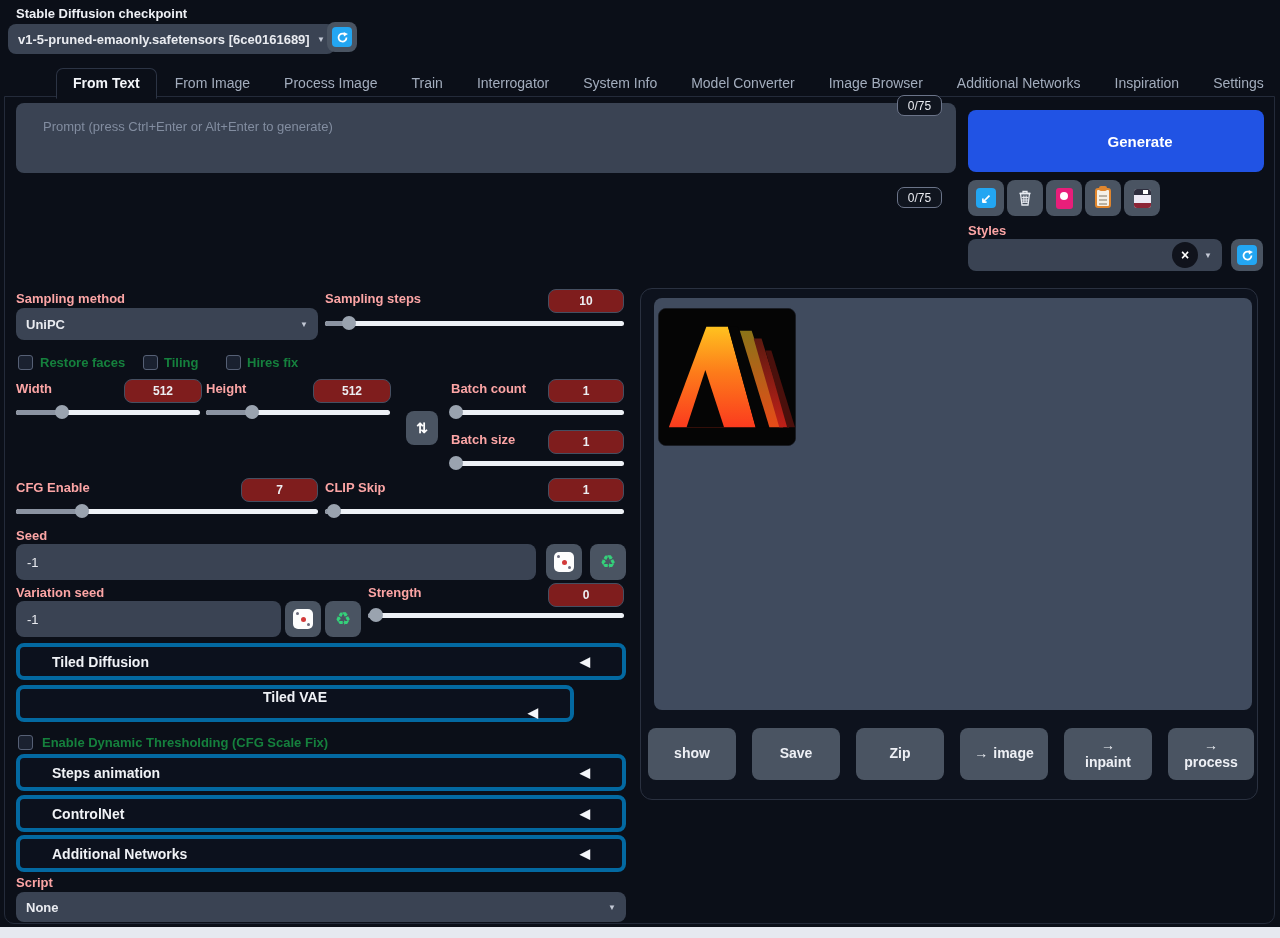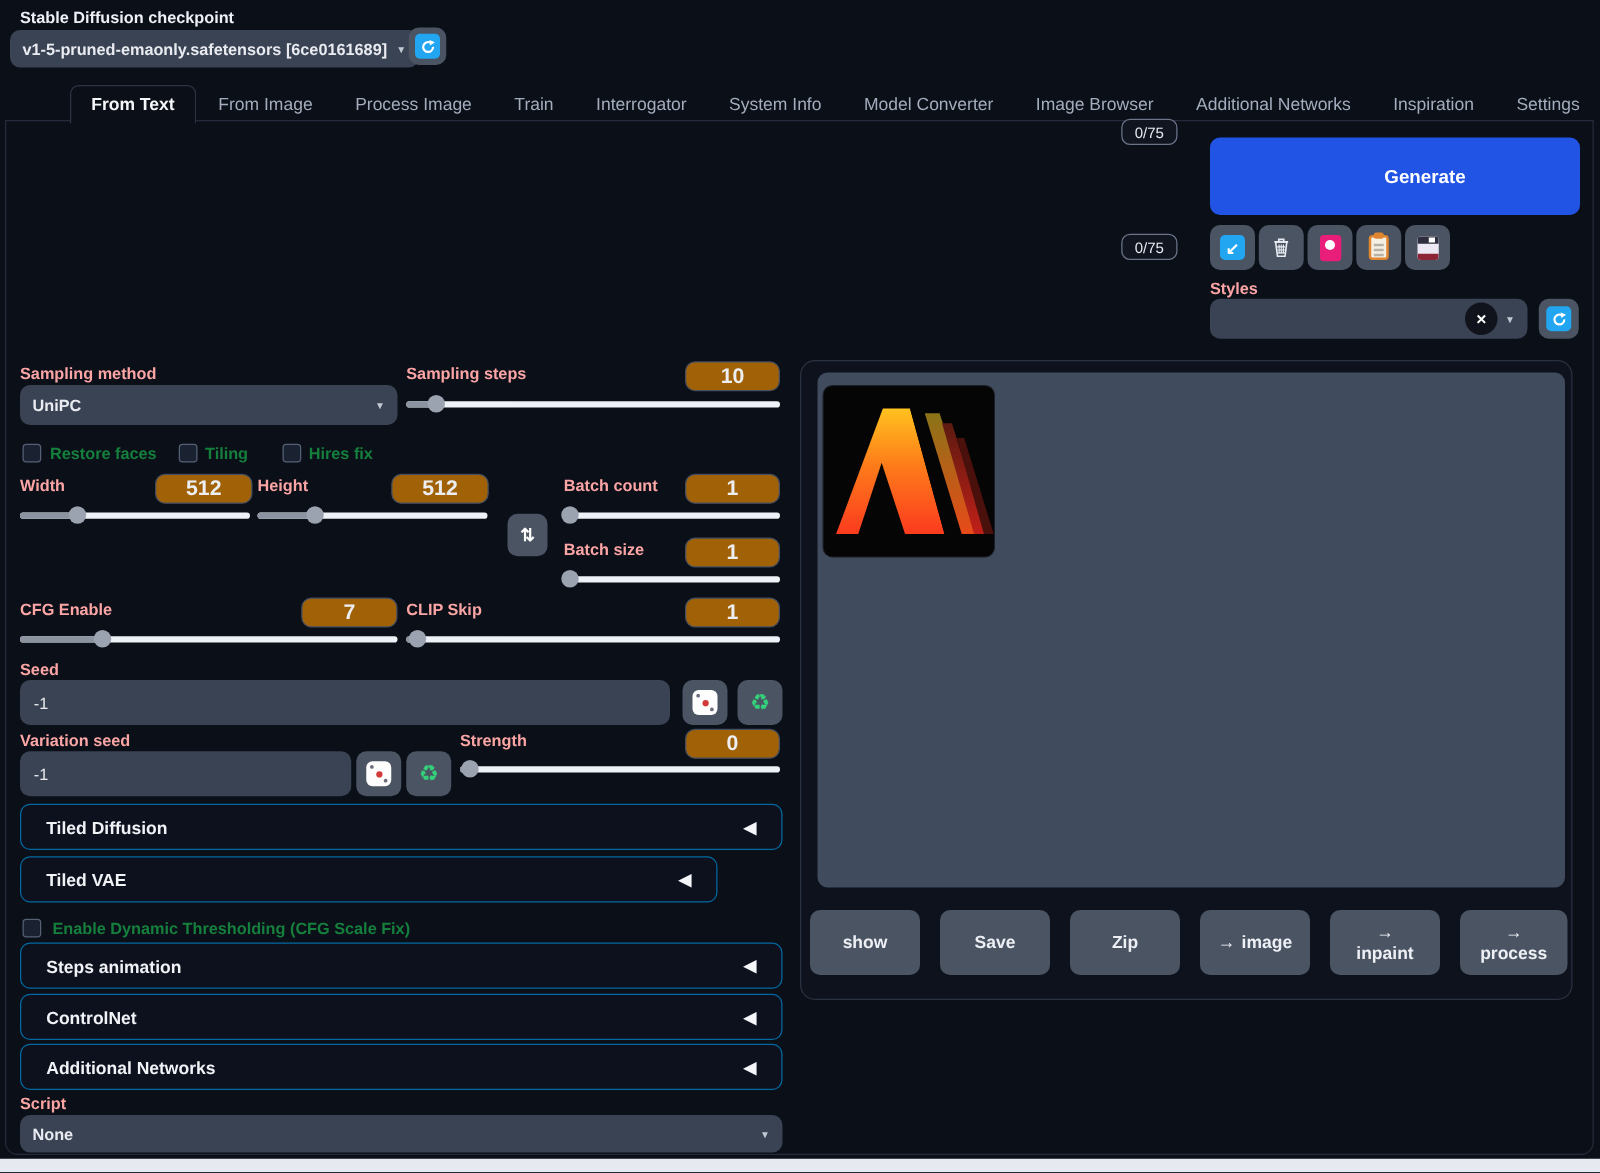--- a/index.html
+++ b/index.html
@@ -26,35 +26,35 @@
   textarea.prompt { background:#3a4353; border:none; outline:none; resize:none; border-radius:8px;
             color:#e9ebf0; font-size:13px; font-family:"Liberation Sans", sans-serif; padding:16px 14px 0 27px; }
   textarea.prompt::placeholder { color:#828da0; }
   .badge { background:#10151f; border:1px solid #6b7489; border-radius:7px; color:#e8eaf0; font-size:12px;
            display:flex; align-items:center; justify-content:center; z-index:2; }
 
   .generate { background:#2153e4; border-radius:8px; color:#fff; font-weight:700; font-size:15px;
               display:flex; align-items:center; justify-content:center; cursor:pointer; }
 
   .label { font-size:13px; font-weight:600; color:#fca5a5; }
-  .valbox { background:#a16207; border:1px solid #454f61; border-radius:8px; color:#eceef2; font-size:17px;
+  .valbox { background:#7f1d1d; border:1px solid #454f61; border-radius:8px; color:#eceef2; font-size:12px;
             font-weight:600; display:flex; align-items:center; justify-content:center; }
   .textin { background:#3a4353; border-radius:8px; color:#e9ebf0; font-size:13px; display:flex; align-items:center; padding:0 11px; }
 
   .slider { height:14px; }
   .slider .track { position:absolute; left:0; right:0; top:4.5px; height:5px; background:#eef1f6; border-radius:3px; }
   .slider .fill  { position:absolute; left:0; top:4.5px; height:5px; width:var(--pct,0%); background:#8b93a1; border-radius:3px 0 0 3px; }
   .slider .handle{ position:absolute; top:0; left:var(--pct,0%); width:14px; height:14px; margin-left:-7px;
                    background:#9aa3af; border-radius:50%; }
 
   .checkbox { display:inline-block; width:15px; height:15px; background:#1a2130; border:1px solid #566075; border-radius:3px; }
   .cblabel { font-size:13px; font-weight:700; color:#15803d; }
 
-  .accordion { background:#0c111d; border:1px solid #0369a1; border-radius:8px; display:flex; align-items:center;
-               padding:0 20px; color:#f0f2f6; font-weight:700; font-size:14px; cursor:pointer; }
+  .accordion { background:#0c111d; border:4px solid #0369a1; border-radius:8px; display:flex; align-items:center;
+               padding:0 32px; color:#f0f2f6; font-weight:700; font-size:14px; cursor:pointer; }
   .accordion .arr { margin-left:auto; font-size:13px; color:#f4f6fa; }
 
   
   .gallery-panel { background:#0d121d; border:1px solid #2a3140; border-radius:12px; }
   .preview { background:#404b5e; border-radius:8px; }
   .thumb { background:#06070a; border:1px solid #1a1d24; border-radius:8px; overflow:hidden; }
   .gallerybtn { background:#4a5462; border-radius:8px; color:#eef0f5; font-weight:700; font-size:14px;
                 display:flex; flex-direction:column; align-items:center; justify-content:center; line-height:1.25; cursor:pointer; }
   .gallerybtn .row { display:flex; align-items:center; gap:5px; }
   .arrowglyph { font-weight:700; }
@@ -109,20 +109,21 @@
     <span class="tab">Model Converter</span>
     <span class="tab">Image Browser</span>
     <span class="tab">Additional Networks</span>
     <span class="tab">Inspiration</span>
     <span class="tab">Settings</span>
     <span class="tab">Extensions</span>
   </div>
 
   <div class="content"></div>
 
+  <textarea class="abs prompt" style="left: 16px; top: 103px; width: 940px; height: 70px;" placeholder="Prompt (press Ctrl+Enter or Alt+Enter to generate)"></textarea>
   <div class="abs badge" style="left:897px;top:95px;width:45px;height:21px;">0/75</div>
 
   <div class="abs badge" style="left:897px;top:187px;width:45px;height:21px;">0/75</div>
 
   <div class="abs generate" style="left:968px;top:110px;width:296px;height:62px;padding-left:48px;">Generate</div>
 
   <div class="abs" style="left:968px;top:180px;display:flex;gap:3px;">
     <div class="graybtn" style="width:36px;height:36px;">
       <span class="bluesq" style="width:20px;height:20px;font-size:13px;font-weight:700;">↙</span>
     </div>
@@ -276,21 +277,21 @@
   <div class="abs slider" style="left: 368px; top: 608px; width: 256px; --pct: 3%;">
     <div class="track"></div>
       <div class="fill"></div>
       <div class="handle"></div>
   </div>
 
   <div class="abs accordion" style="left:16px;top:643px;width:610px;height:37px;">
     <span>Tiled Diffusion</span>
     <span class="arr">◀</span>
   </div>
-  <div class="abs accordion" style="left:16px;top:685px;width:558px;height:37px;">
+  <div class="abs accordion" style="left:16px;top:685px;width:558px;height:37px;flex-direction:column;">
     <span>Tiled VAE</span>
     <span class="arr">◀</span>
   </div>
 
   <span class="abs checkbox" style="left:18px;top:735px;"></span>
   <span class="abs cblabel" style="left:42px;top:735px;">Enable Dynamic Thresholding (CFG Scale Fix)</span>
 
   <div class="abs accordion" style="left:16px;top:754px;width:610px;height:37px;">
     <span>Steps animation</span>
     <span class="arr">◀</span>

